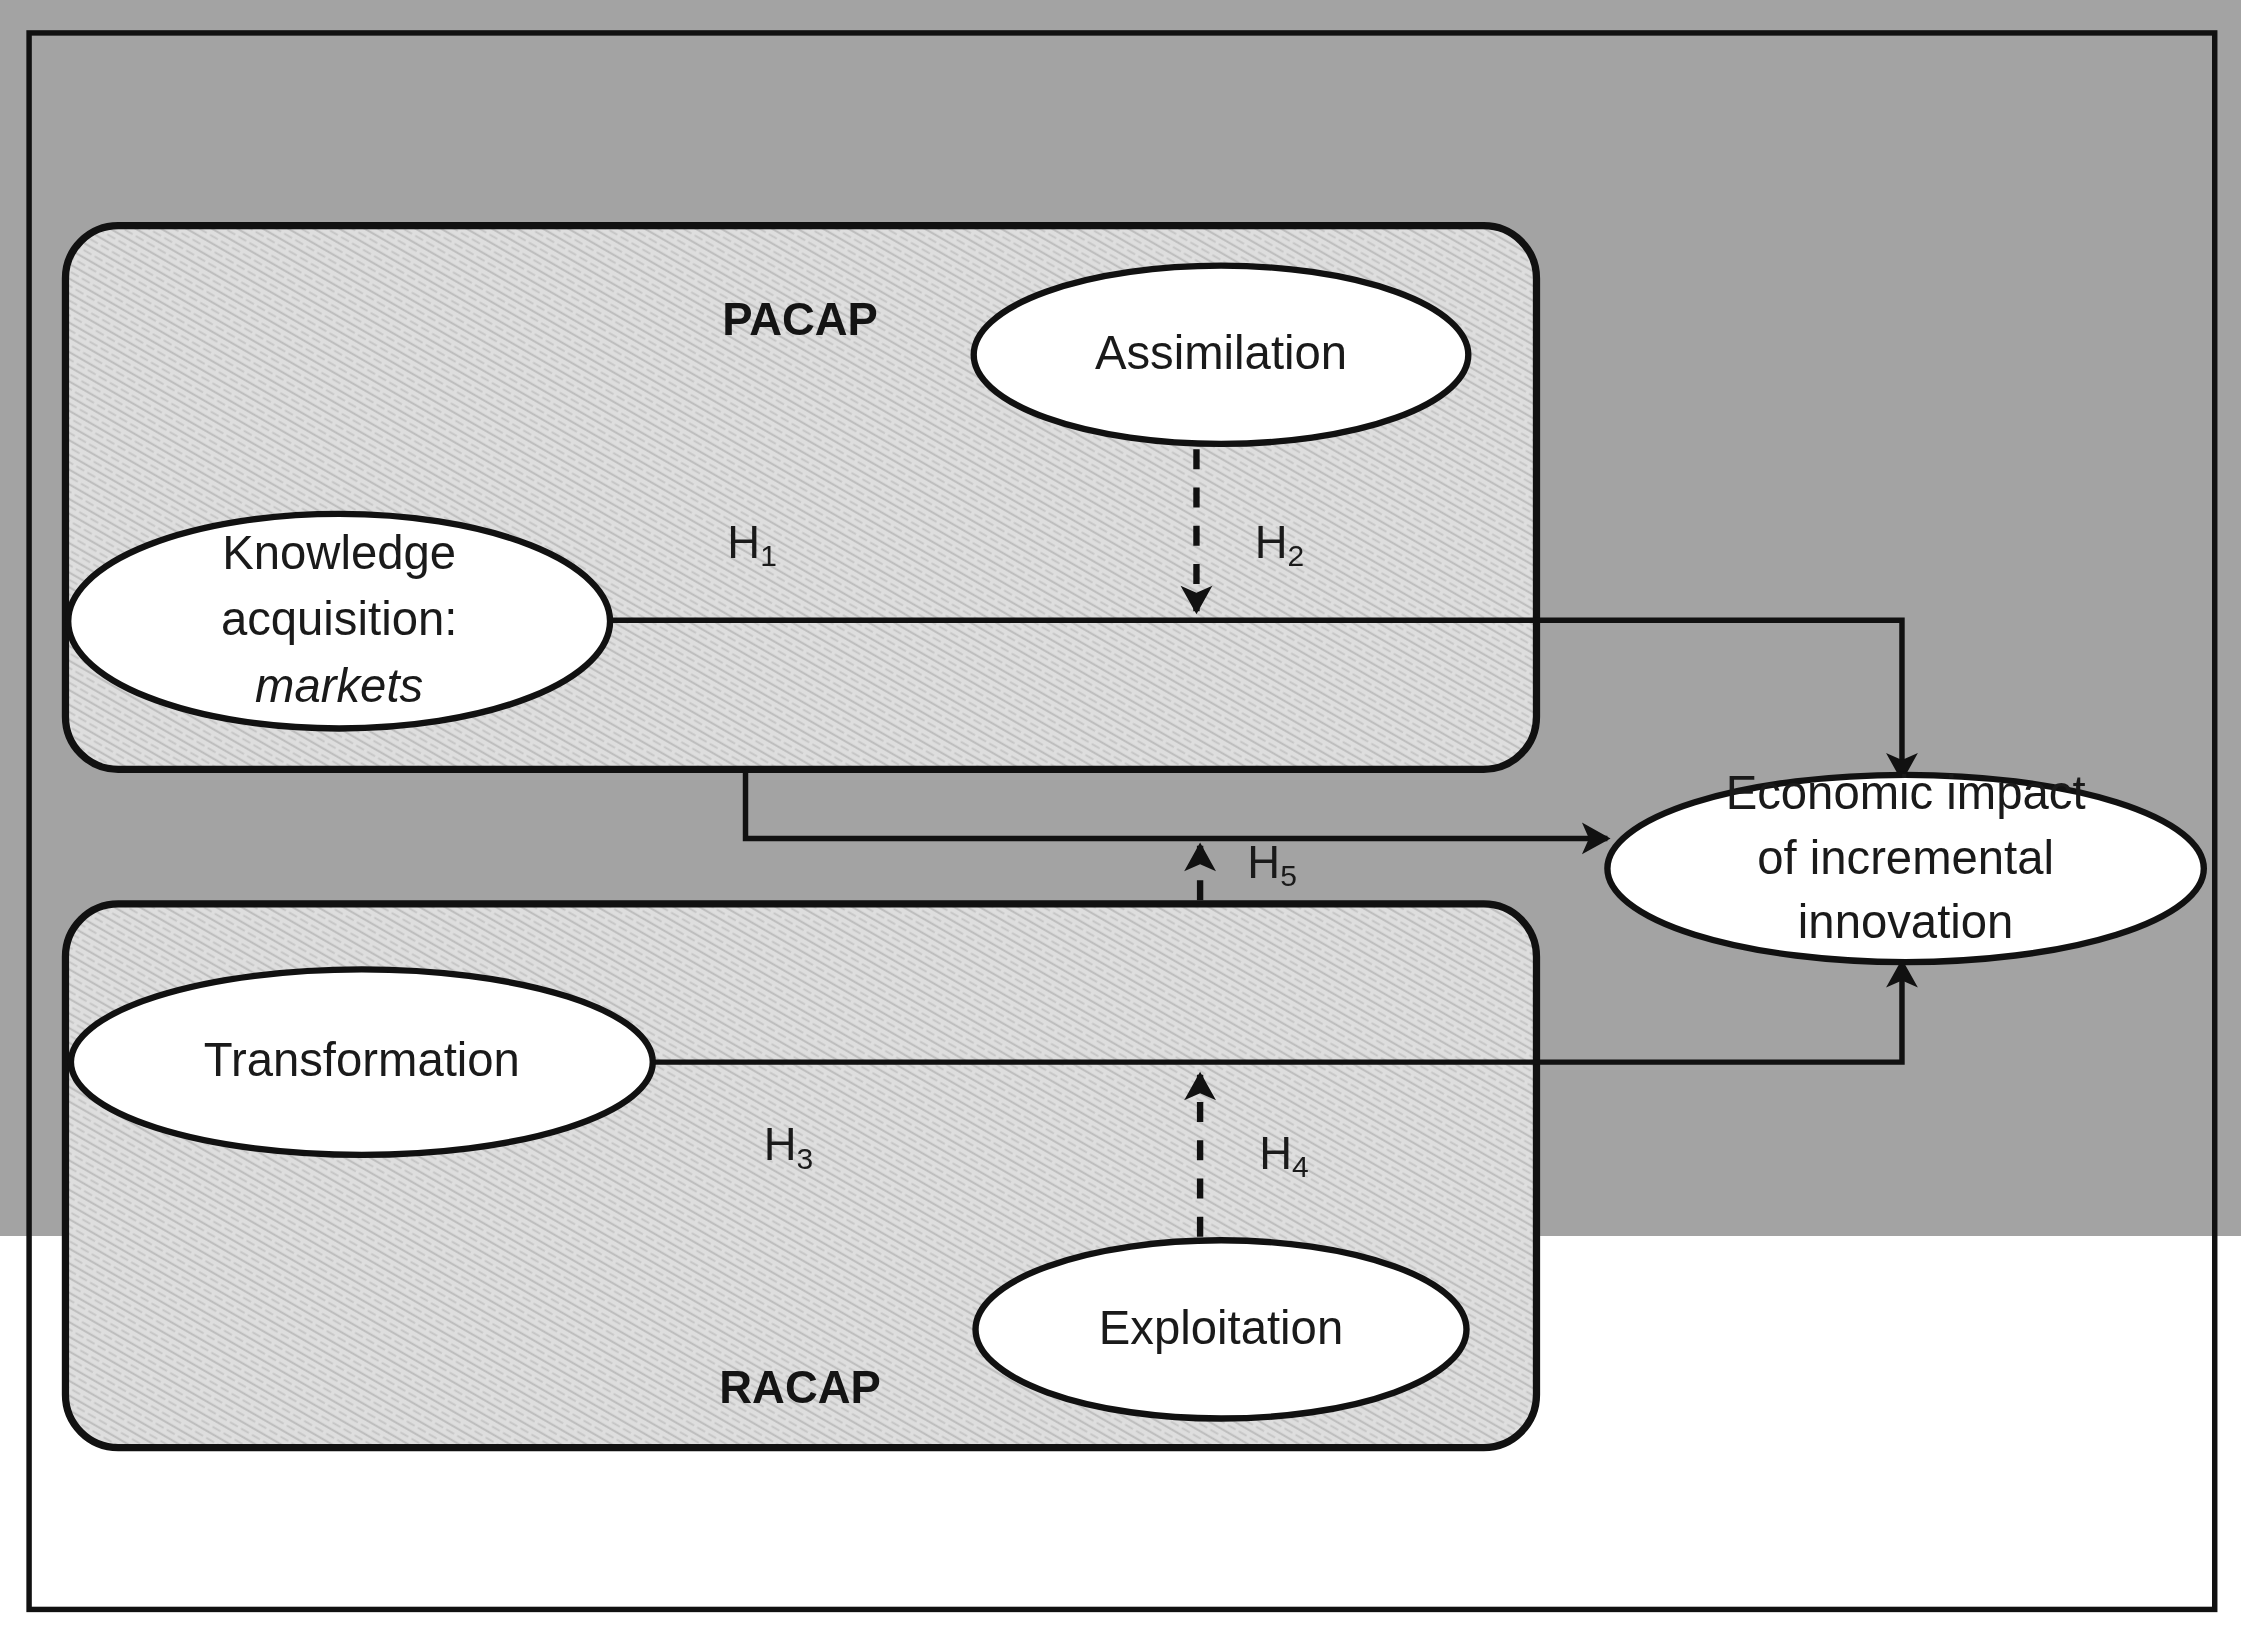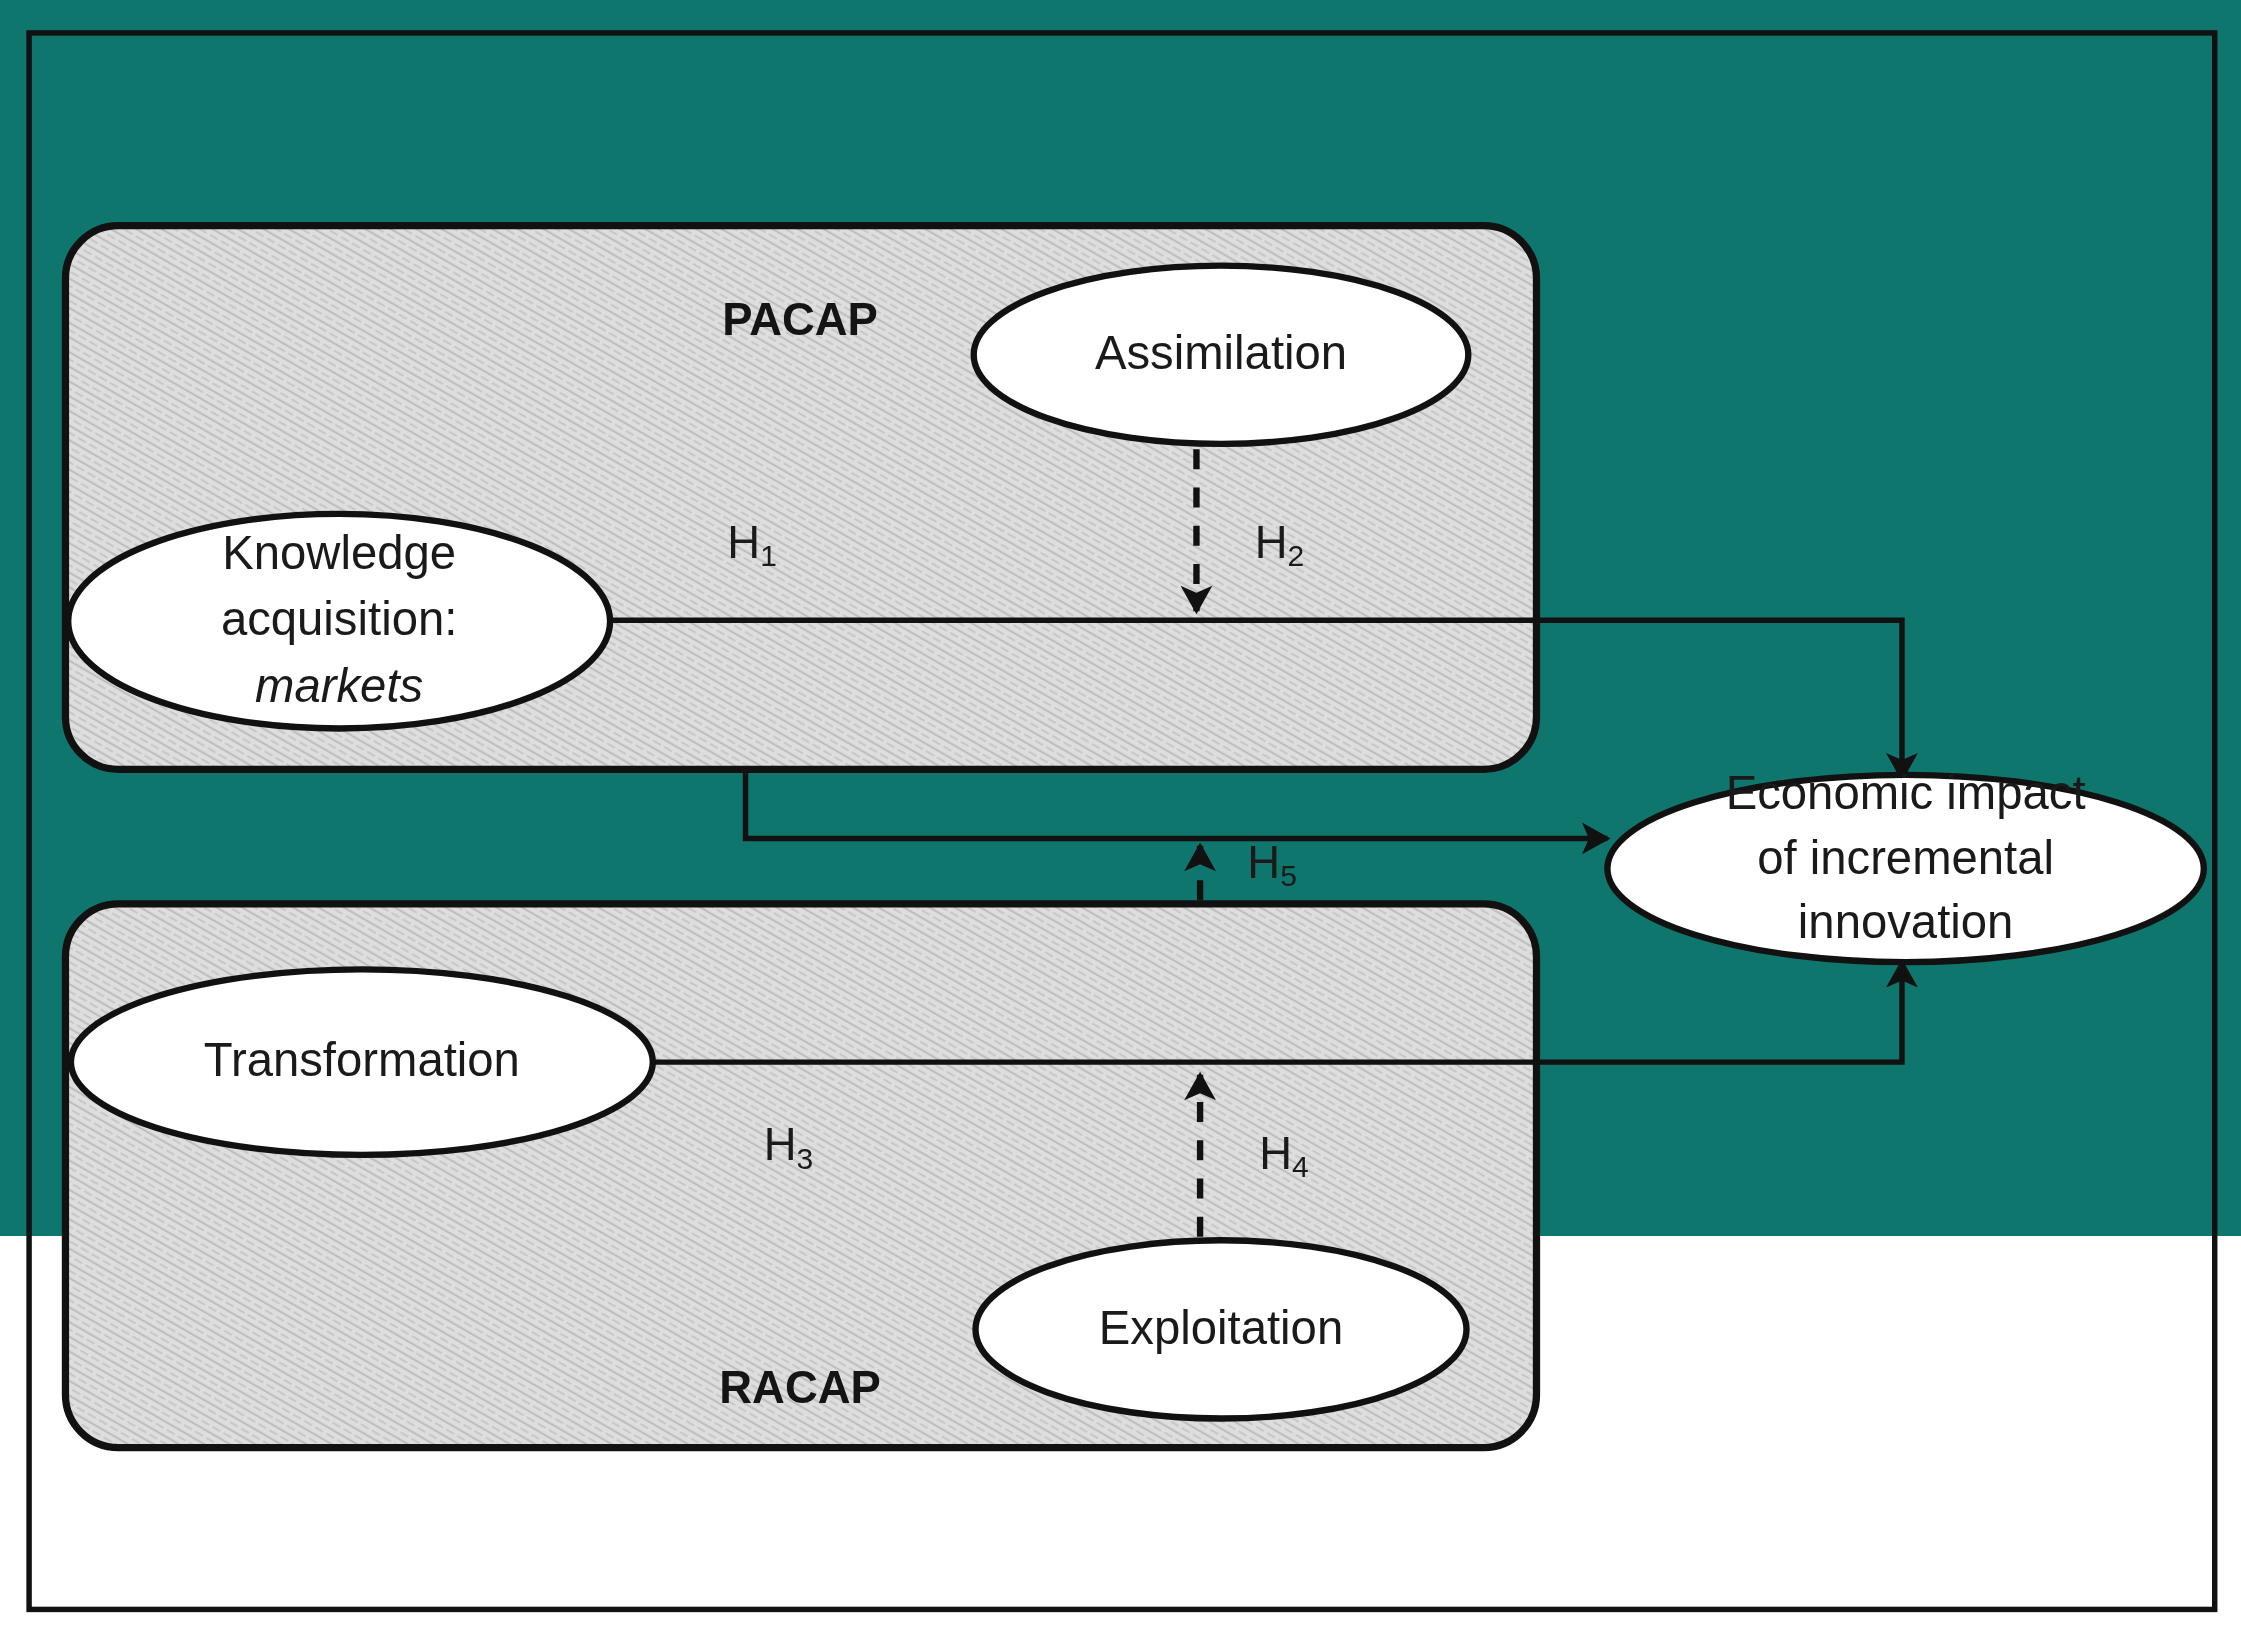--- a/index.html
+++ b/index.html
@@ -10,21 +10,21 @@
   body {
     width: 2242px;
     height: 1646px;
     font-family: "Liberation Sans", sans-serif;
     overflow: hidden;
   }
   #diagram-root {
     position: relative;
     width: 2242px;
     height: 1236px;
-    background: #0f766e;
+    background: #a3a3a3;
   }
   svg#acap-diagram {
     display: block;
     width: 2242px;
     height: 1646px;
   }
   .node-label {
     font-family: "Liberation Sans", sans-serif;
     font-size: 52px;
     fill: #1a1a1a;

